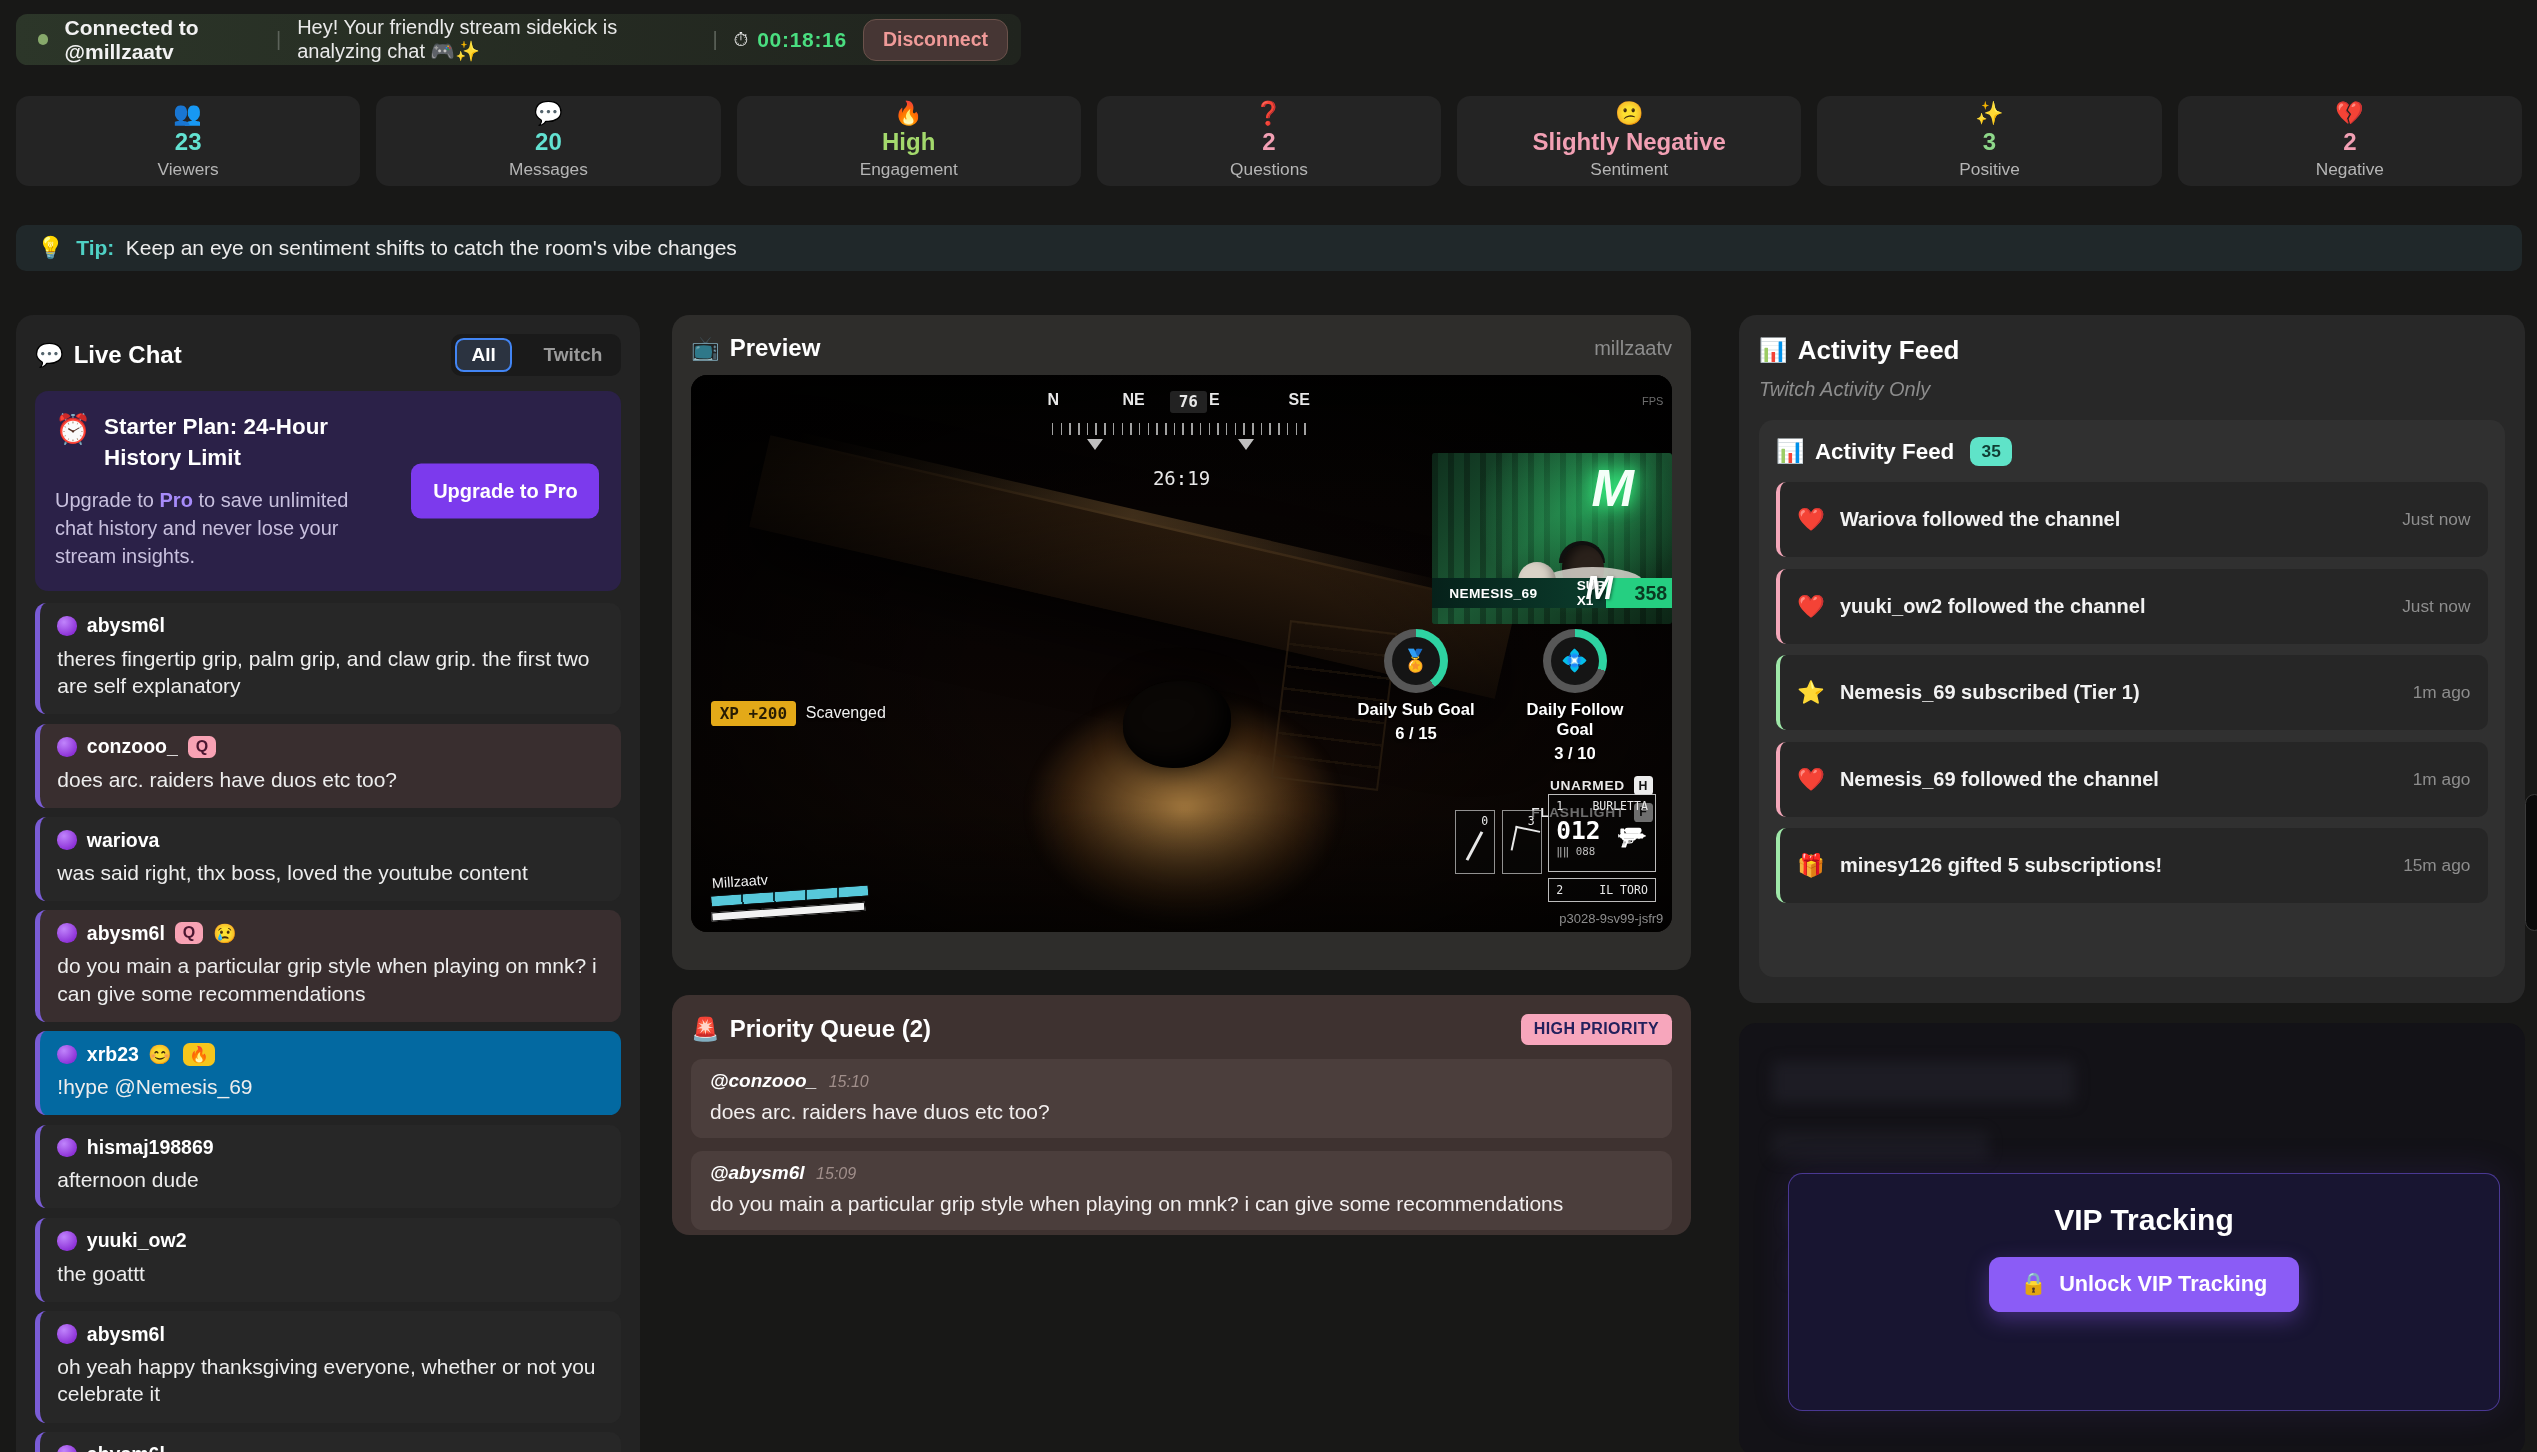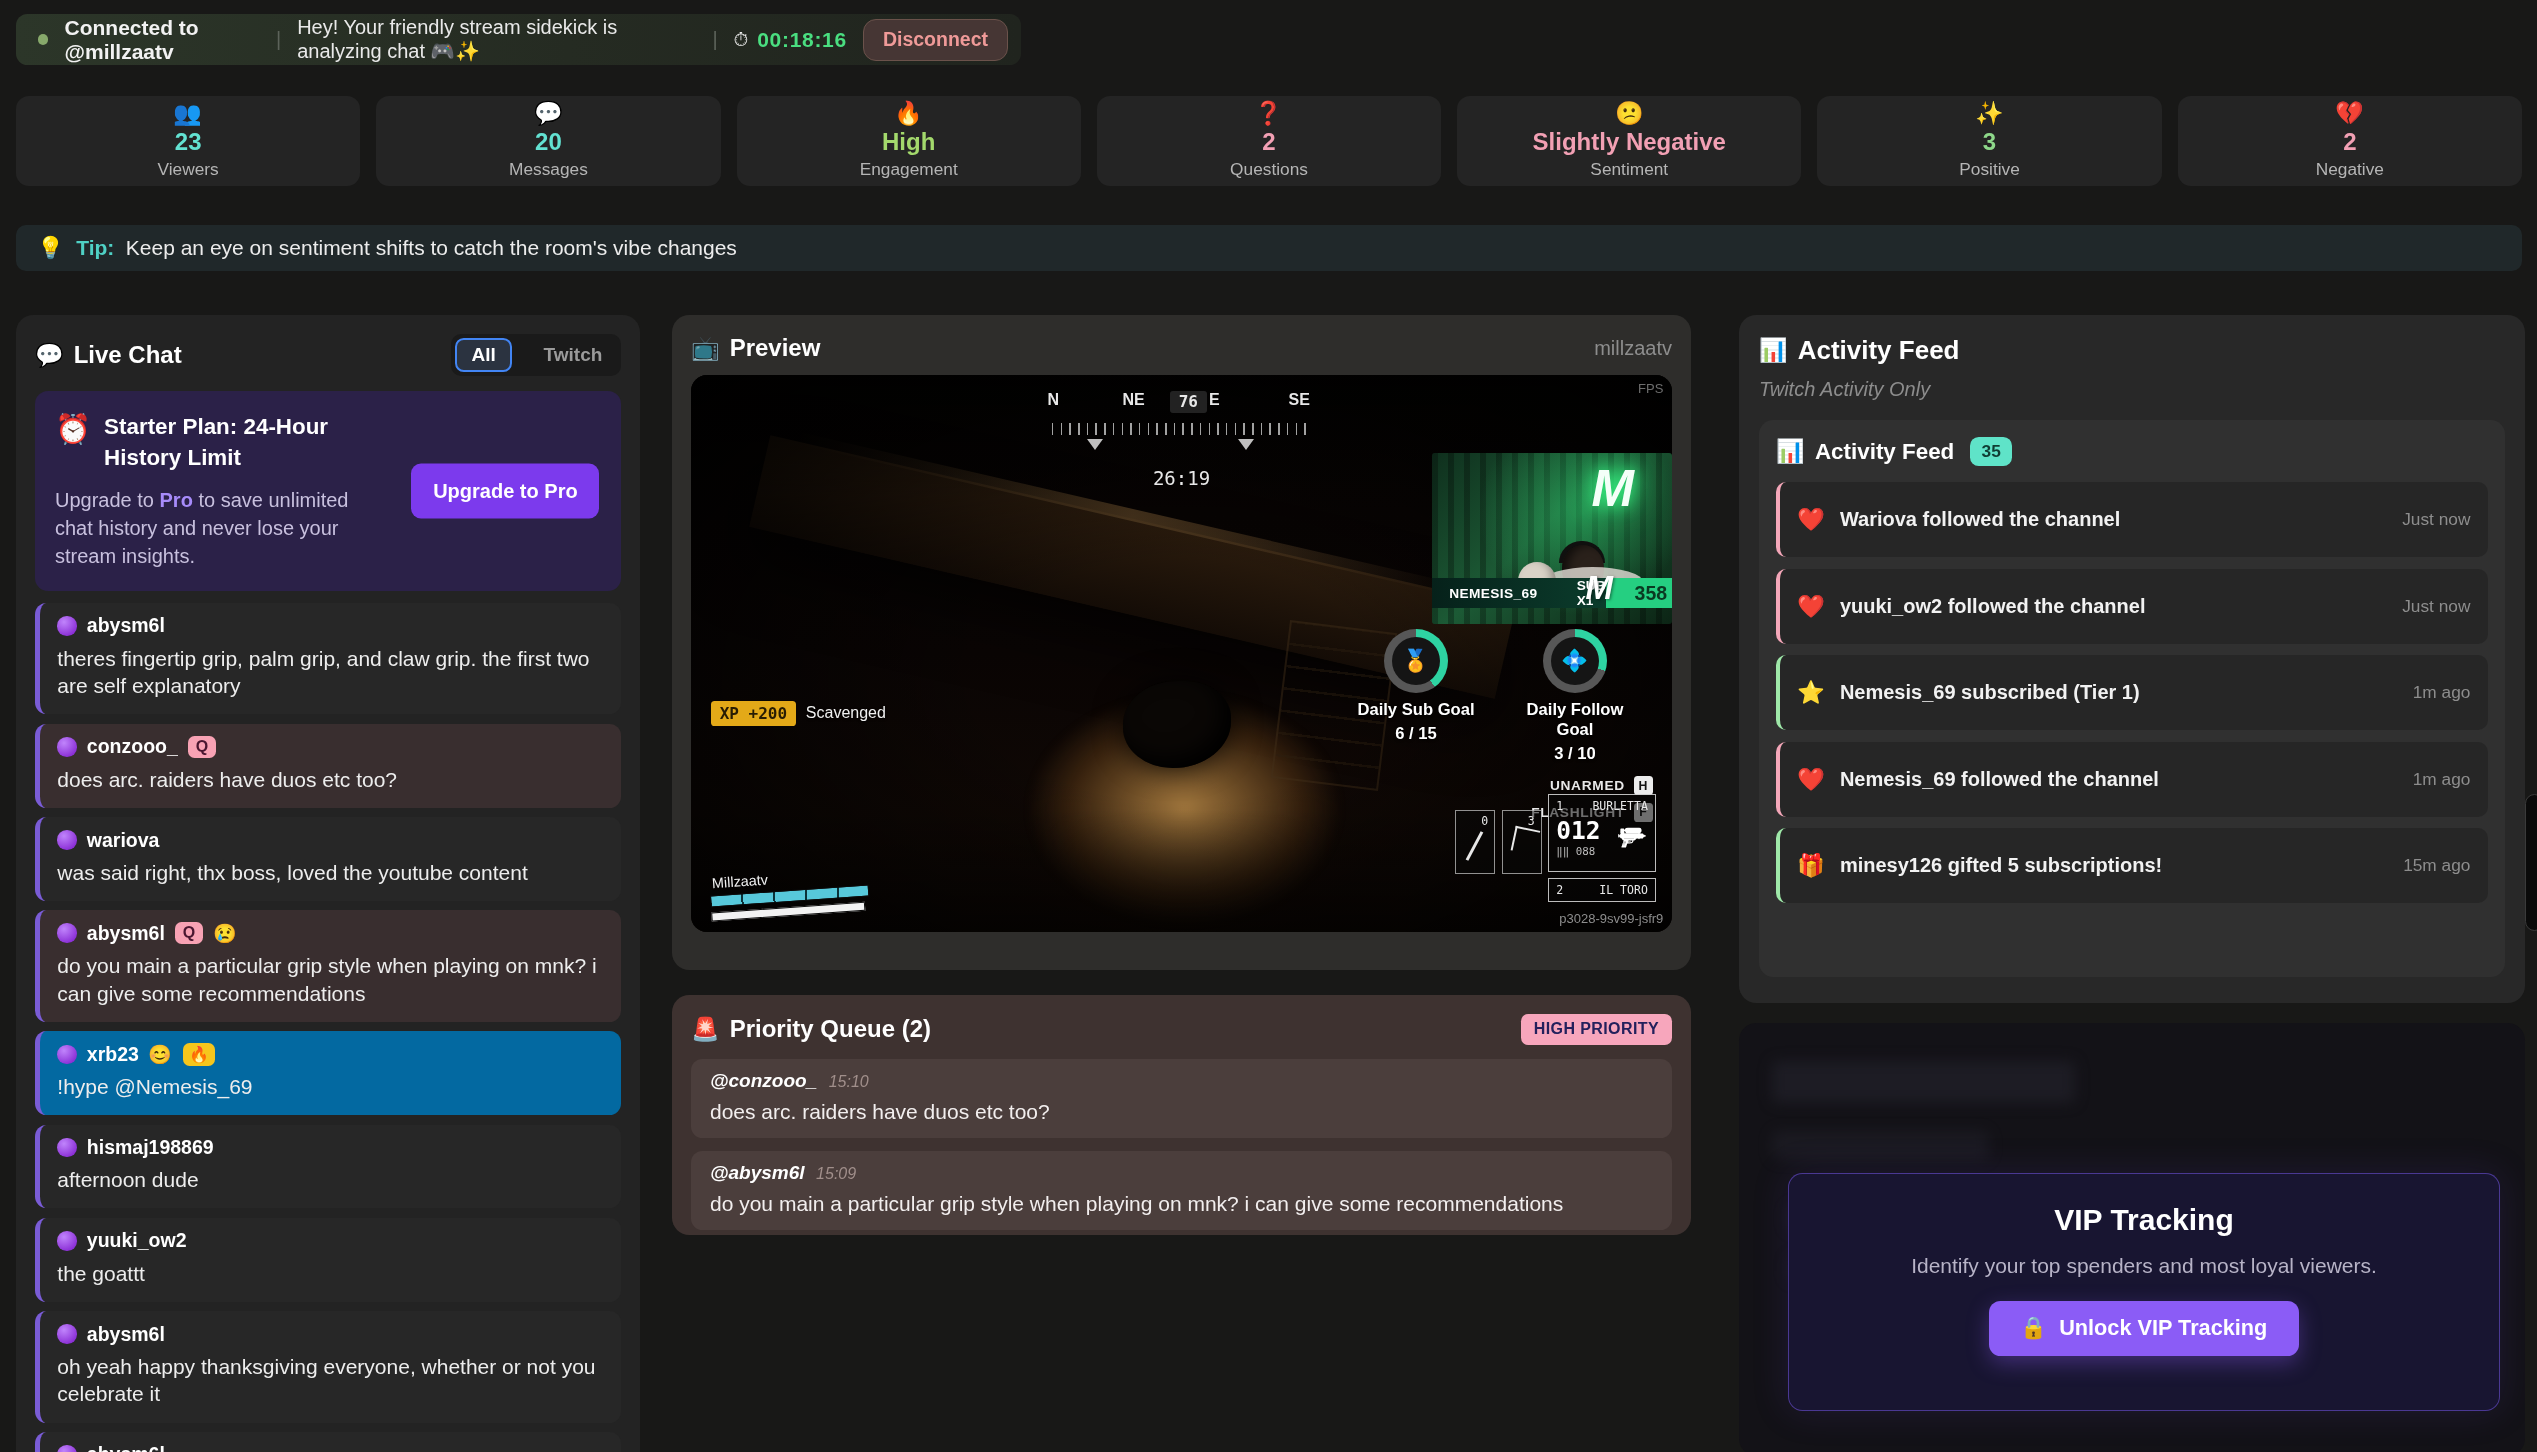--- a/index.html
+++ b/index.html
@@ -114,21 +114,21 @@
     font-family:"DejaVu Sans Mono", monospace; }
   .c-e  { left:calc(50% + 27.4px); }
   .c-se { left:calc(50% + 101px);margin-left:6px; }
   .ticks { position:absolute; top:48px; left:calc(50% - 130px); width:260px; height:11.5px; opacity:.75;
     background:repeating-linear-gradient(90deg, #d8d8d8 0 1.4px, transparent 1.4px 8.7px); }
   .tick-marker { position:absolute; top:16px; width:0; height:0;
     border-left:8px solid transparent; border-right:8px solid transparent; border-top:11.5px solid #fff; }
   .tm-1 { left:35px; } .tm-2 { left:186px; }
   .game-timer { position:absolute; top:92px; left:0; right:0; text-align:center; color:#e8e8e8;
     font-size:19px; font-family:"DejaVu Sans Mono", monospace; }
-  .fps { position:absolute; top:6px; right:8.7px; color:#6d6d6d; font-size:13px; }
+  .fps { position:absolute; top:20px; right:8.7px; color:#6d6d6d; font-size:11px; }
   .xp-row { position:absolute; left:20px; top:326px; display:flex; align-items:center; gap:10px; }
   .xp-badge { background:#e3a918; color:#281d03; font-weight:bold; font-size:16px;
     padding:2.9px 8.7px; border-radius:3.6px; font-family:"DejaVu Sans Mono", monospace; }
   .xp-label { color:#f0f0f0; font-size:16px; text-shadow:0 0.7px 2.2px #000; }
   
   .webcam { position:absolute; right:0px; top:78px; width:240px; height:171px; border-radius:2.9px;
     overflow:hidden; background:linear-gradient(135deg,#0f2f1d 0%,#1c5a35 45%,#0c2415 100%); }
   .cam-slats { position:absolute; inset:0;
     background:repeating-linear-gradient(90deg, rgba(0,0,0,.28) 0 6.5px, transparent 6.5px 16px); }
   .cam-glow { position:absolute; inset:0;
@@ -621,21 +621,20 @@
       </div>
     </div>
 
     <div class="vip-panel">
       <span class="ghost g1"></span>
       <span class="ghost g2"></span>
       <span class="ghost g3"></span>
       <span class="ghost g4"></span>
       <div class="vip-card">
         <div class="vip-title">VIP Tracking</div>
-        <div class="vip-desc">Identify your top spenders and most loyal viewers.</div>
         <button class="vip-btn">
           <span>🔒</span>
           <span>Unlock VIP Tracking</span>
         </button>
       </div>
     </div>
   </div>
 
   <div class="scroll-thumb"></div>
 </div>

